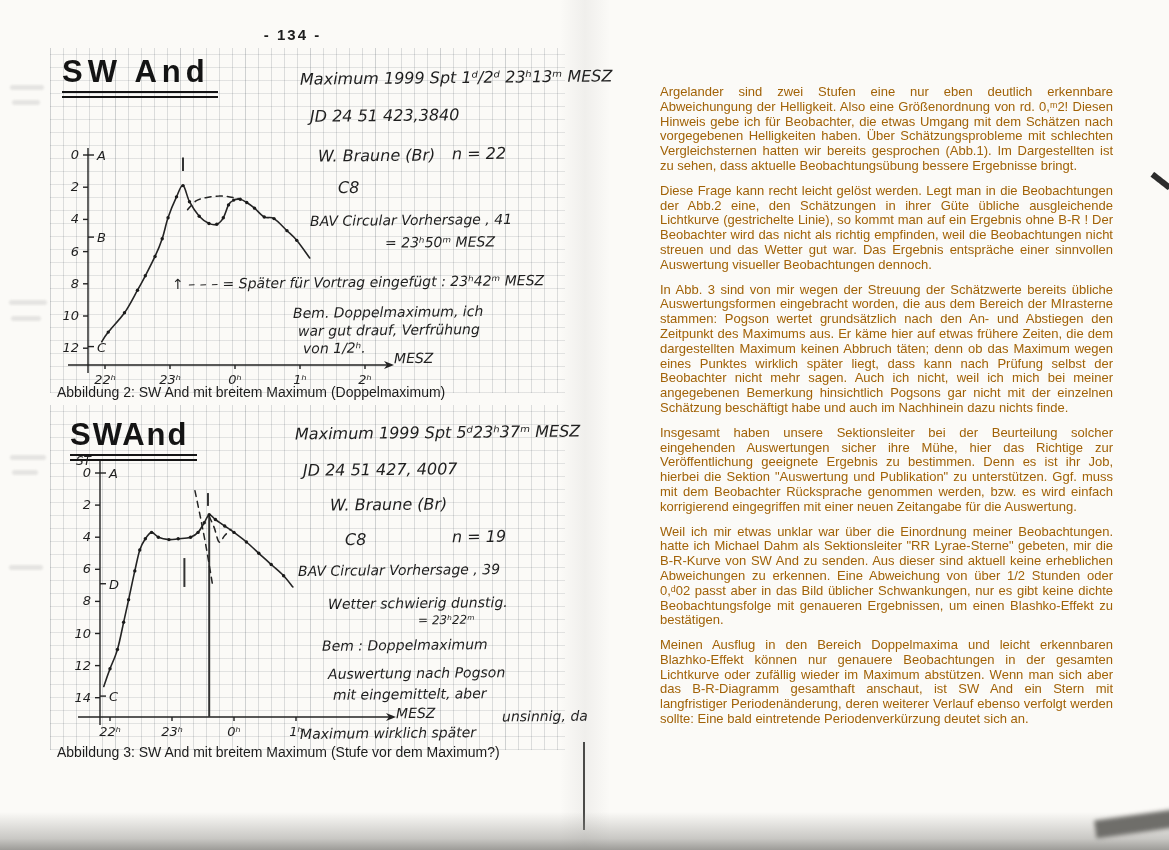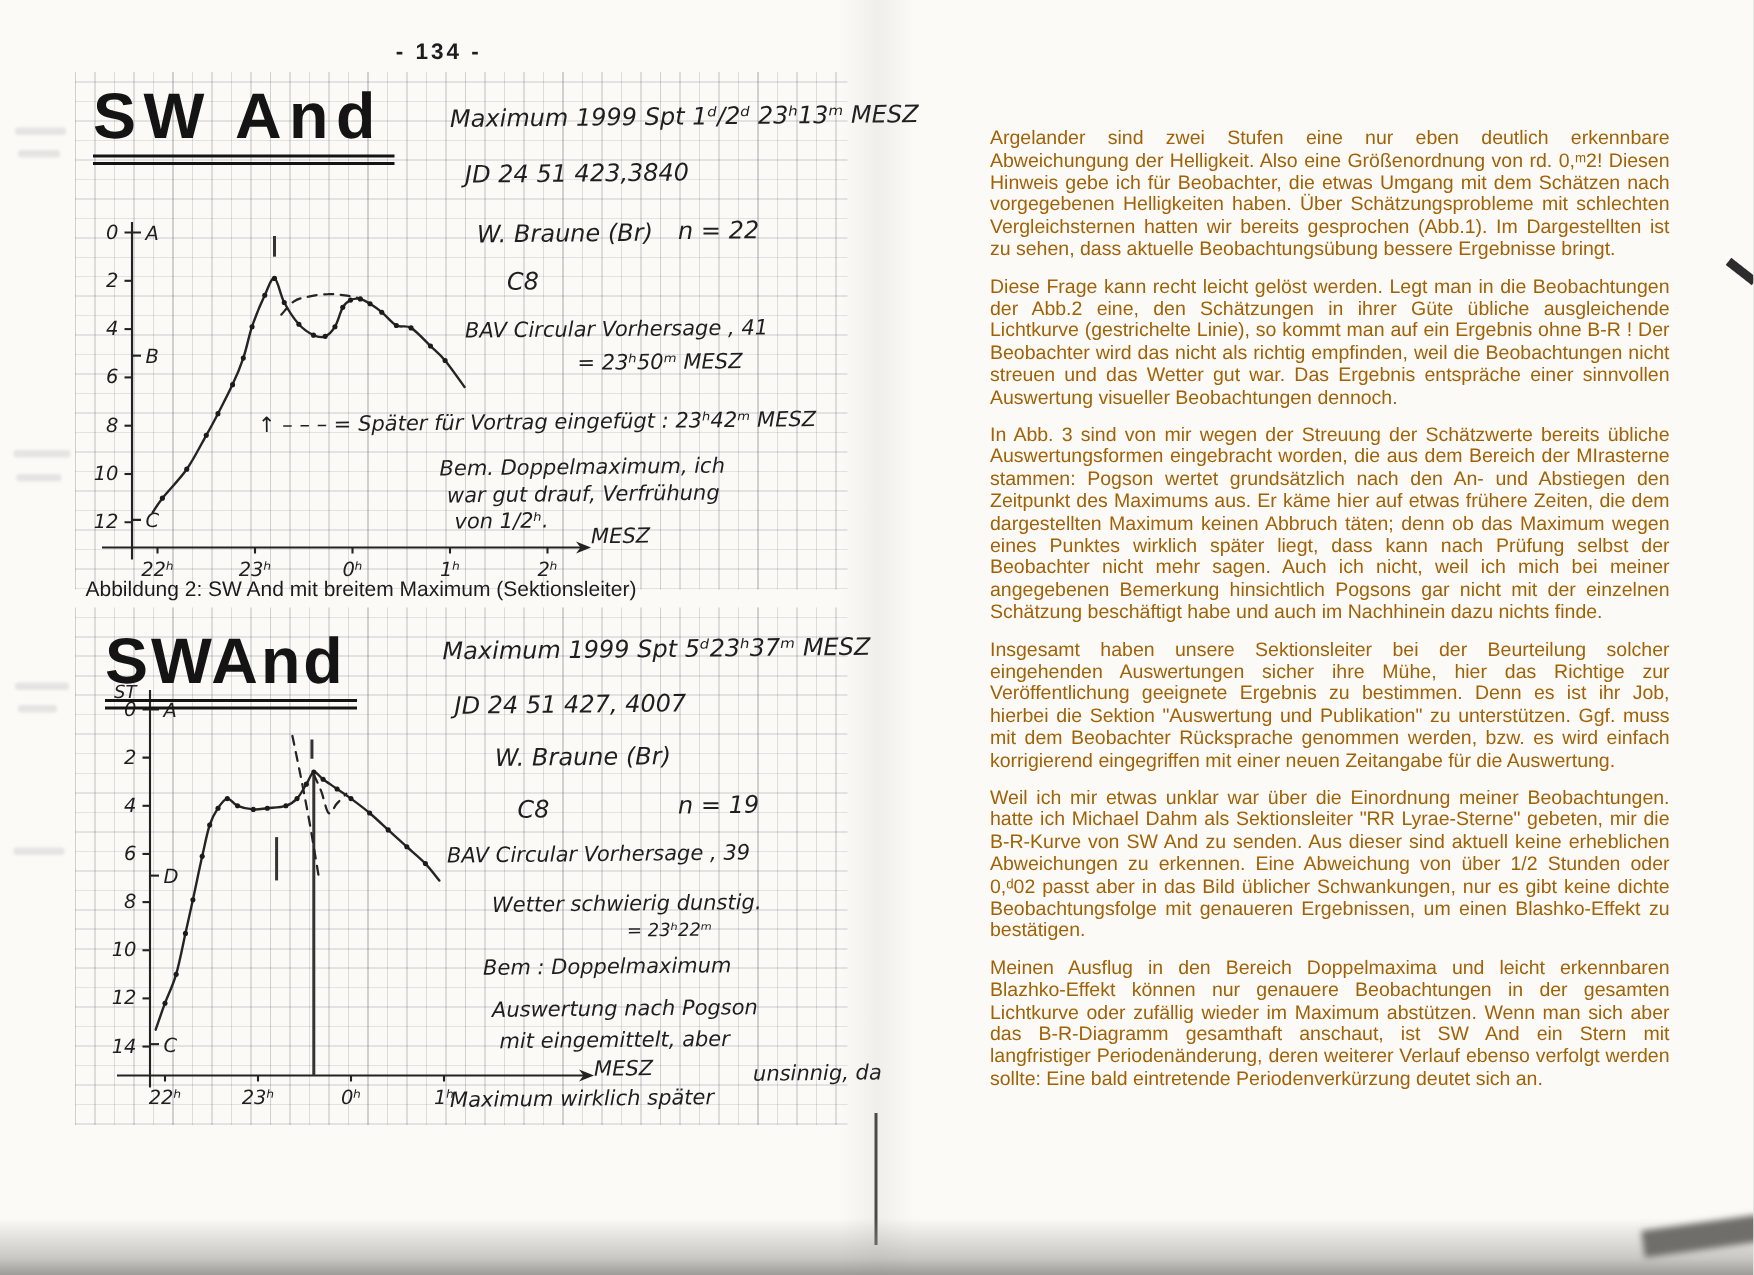--- a/index.html
+++ b/index.html
@@ -10,21 +10,21 @@
   .page-right{left:585px;width:584px;}
   .page-number{position:absolute;width:100%;text-align:center;font-size:15px;font-weight:bold;
                letter-spacing:2px;color:#1d1d1d;}
   
   .figure{position:absolute;left:50px;width:515px;height:345px;
     background-image:
       repeating-linear-gradient(90deg, rgba(75,85,95,.18) 0 1px, transparent 1px 13px),
       repeating-linear-gradient(0deg,  rgba(75,85,95,.14) 0 1px, transparent 1px 13px),
       repeating-linear-gradient(90deg, rgba(60,70,80,.08) 0 1px, transparent 1px 65px);}
   .figure svg{position:absolute;left:0;top:0;}
-  .fig-title{position:absolute;font-size:43px;font-weight:700;letter-spacing:5px;color:#141414;
+  .fig-title{position:absolute;font-size:31px;font-weight:700;letter-spacing:5px;color:#141414;
              border-bottom:7px double #141414;padding:0 8px 2px 0;line-height:1.05;}
   .fig-subtitle{position:absolute;font:italic 12px "DejaVu Sans",sans-serif;color:#222;}
   .hw{position:absolute;font:italic 14px "DejaVu Sans",sans-serif;color:#1f1f1f;
       white-space:nowrap;transform:rotate(-0.6deg);}
   .hw.big{font-size:16px;}
   .caption{position:absolute;left:57px;font-size:14px;color:#1c1c1c;}
   
   .axis{stroke:#222;stroke-width:1.4;}
   .axisfill{fill:#222;}
   .curve{fill:none;stroke:#242424;stroke-width:1.6;stroke-linecap:round;stroke-linejoin:round;}
@@ -132,21 +132,21 @@
       <div class="hw big" style="left:402px;top:96px;">n = 22</div>
       <div class="hw big" style="left:288px;top:130px;">C8</div>
       <div class="hw" style="left:260px;top:164px;">BAV Circular Vorhersage , 41</div>
       <div class="hw" style="left:335px;top:186px;">= 23ʰ50ᵐ MESZ</div>
       <div class="hw" style="left:122px;top:226px;">↑ – – –  =  Später für Vortrag eingefügt : 23ʰ42ᵐ MESZ</div>
       <div class="hw" style="left:243px;top:256px;">Bem. Doppelmaximum, ich</div>
       <div class="hw" style="left:248px;top:274px;">war gut drauf, Verfrühung</div>
       <div class="hw" style="left:253px;top:292px;">von 1/2ʰ.</div>
       <div class="hw" style="left:344px;top:302px;">MESZ</div>
     </div>
-    <div class="caption" style="top:384px;">Abbildung 2:  SW And mit breitem Maximum (Sektionsleiter)</div>
+    <div class="caption" style="top:384px;">Abbildung 2:  SW And mit breitem Maximum (Doppelmaximum)</div>
 
     <div class="figure" style="top:405px;">
       <svg width="515" height="345" viewBox="0 0 515 345">
           <line x1="50" y1="55" x2="50" y2="320" class="axis"></line>
           <line x1="28" y1="312" x2="340" y2="312" class="axis"></line>
           <path d="M346 312 l-10 -4 l3 4 l-3 4 z" class="axisfill"></path>
           <line x1="45" y1="68" x2="50" y2="68" class="axis"></line>
           <text x="41" y="72" text-anchor="end" class="hw-num">0</text>
           <line x1="45" y1="100.1" x2="50" y2="100.1" class="axis"></line>
           <text x="41" y="104.1" text-anchor="end" class="hw-num">2</text>
@@ -215,20 +215,21 @@
       <div class="hw" style="left:248px;top:157px;">BAV Circular Vorhersage , 39</div>
       <div class="hw" style="left:368px;top:174px;font-size:12px;margin-top:34px;">= 23ʰ22ᵐ</div>
       <div class="hw" style="left:278px;top:190px;">Wetter schwierig dunstig.</div>
       <div class="hw" style="left:272px;top:232px;">Bem :  Doppelmaximum</div>
       <div class="hw" style="left:278px;top:260px;">Auswertung nach Pogson</div>
       <div class="hw" style="left:283px;top:281px;">mit eingemittelt, aber</div>
       <div class="hw" style="left:404px;top:303px;margin-left:48px;">unsinnig, da</div>
       <div class="hw" style="left:250px;top:320px;">Maximum wirklich später</div>
       <div class="hw" style="left:346px;top:300px;">MESZ</div>
     </div>
+    <div class="caption" style="top:744px;">Abbildung 3:  SW And mit breitem Maximum (Stufe vor dem Maximum?)</div>
   </div>
 
   <div class="page page-right">
     <div class="body-text">
       <p>Argelander  sind zwei  Stufen eine nur eben  deutlich erkennbare Abweichungung der Helligkeit. Also eine Größenordnung von rd. 0,ᵐ2! Diesen Hinweis gebe ich für Beobachter, die etwas Umgang mit dem Schätzen nach vorgegebenen Helligkeiten haben.  Über  Schätzungsprobleme  mit schlechten Vergleichsternen hatten wir bereits gesprochen (Abb.1). Im Dargestellten ist zu sehen, dass aktuelle  Beobachtungsübung bessere  Ergebnisse bringt.</p>
       <p>Diese  Frage kann  recht leicht gelöst werden. Legt man in die Beobachtungen der Abb.2 eine, den   Schätzungen in ihrer Güte übliche   ausgleichende Lichtkurve (gestrichelte Linie), so kommt man auf ein Ergebnis ohne  B-R ! Der Beobachter wird das nicht als richtig empfinden, weil die Beobachtungen nicht streuen und das Wetter gut war. Das Ergebnis entspräche einer sinnvollen Auswertung visueller Beobachtungen dennoch.</p>
       <p>In Abb. 3 sind von mir wegen der Streuung der Schätzwerte bereits übliche Auswertungsformen eingebracht  worden, die aus dem Bereich der  MIrasterne stammen: Pogson wertet  grundsätzlich nach den An- und Abstiegen den Zeitpunkt des Maximums aus. Er käme hier auf etwas frühere Zeiten, die dem dargestellten Maximum keinen Abbruch täten; denn ob das Maximum wegen eines Punktes wirklich später liegt, dass kann nach Prüfung selbst der Beobachter nicht mehr sagen. Auch ich nicht, weil ich mich bei meiner angegebenen Bemerkung hinsichtlich Pogsons gar nicht mit der einzelnen Schätzung beschäftigt habe und auch im Nachhinein  dazu nichts finde.</p>
       <p>Insgesamt haben unsere Sektionsleiter bei der Beurteilung solcher eingehenden Auswertungen sicher ihre Mühe, hier das Richtige zur Veröffentlichung geeignete Ergebnis zu bestimmen. Denn es ist ihr Job, hierbei die Sektion "Auswertung und Publikation" zu unterstützen. Ggf. muss mit dem Beobachter Rücksprache genommen werden, bzw.  es wird einfach korrigierend eingegriffen mit einer neuen Zeitangabe für die Auswertung.</p>
       <p>Weil ich mir etwas unklar war über die Einordnung meiner Beobachtungen. hatte ich Michael Dahm als Sektionsleiter "RR Lyrae-Sterne" gebeten, mir die B-R-Kurve von SW And zu senden. Aus dieser sind aktuell keine erheblichen Abweichungen zu erkennen. Eine Abweichung von über 1/2 Stunden oder  0,ᵈ02 passt aber in das Bild üblicher Schwankungen, nur es gibt  keine dichte Beobachtungsfolge mit genaueren Ergebnissen, um einen Blashko-Effekt zu bestätigen.</p>
       <p>Meinen Ausflug in den Bereich Doppelmaxima und leicht erkennbaren Blazhko-Effekt können nur genauere Beobachtungen in der gesamten Lichtkurve oder zufällig wieder im Maximum abstützen. Wenn man sich aber  das B-R-Diagramm gesamthaft anschaut, ist  SW And ein Stern mit langfristiger Periodenänderung, deren weiterer Verlauf ebenso verfolgt werden sollte: Eine bald eintretende Periodenverkürzung deutet sich an.</p>

